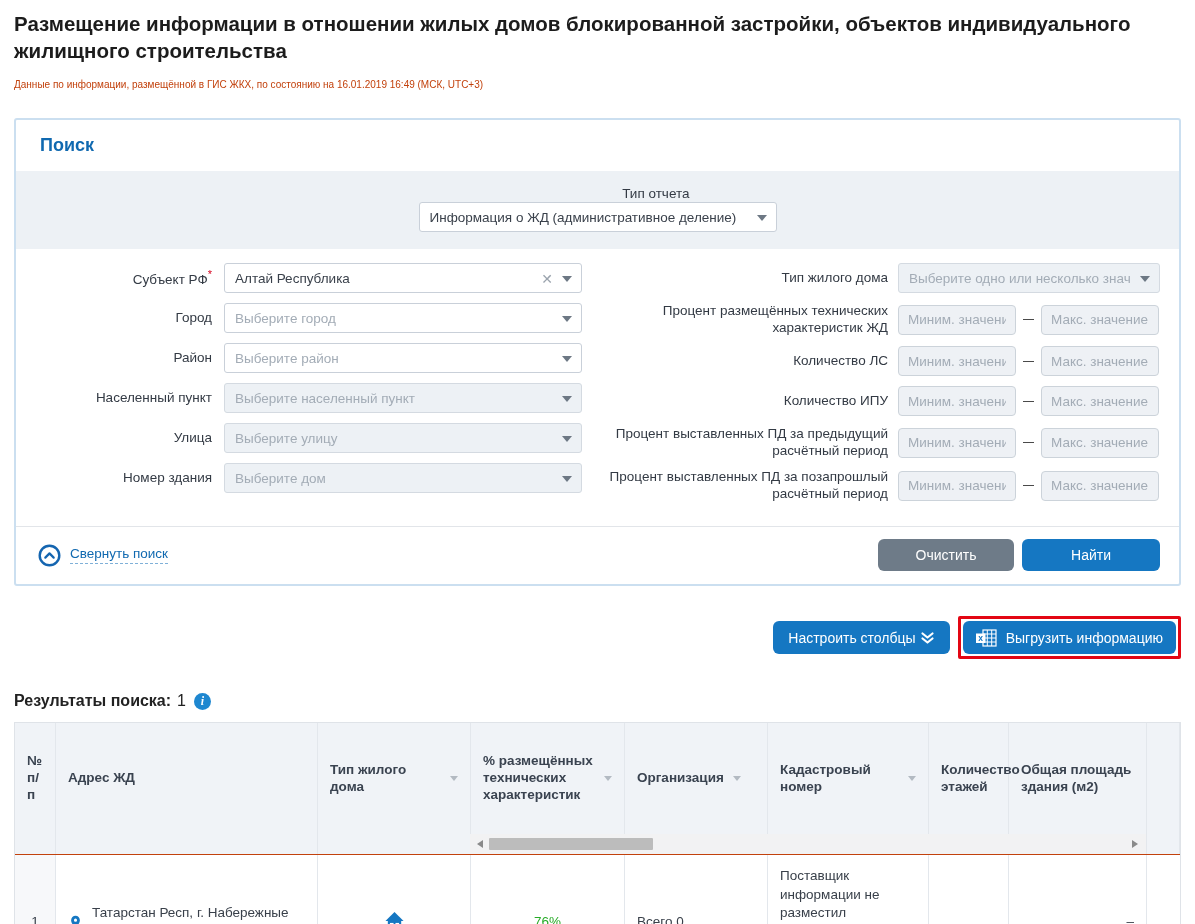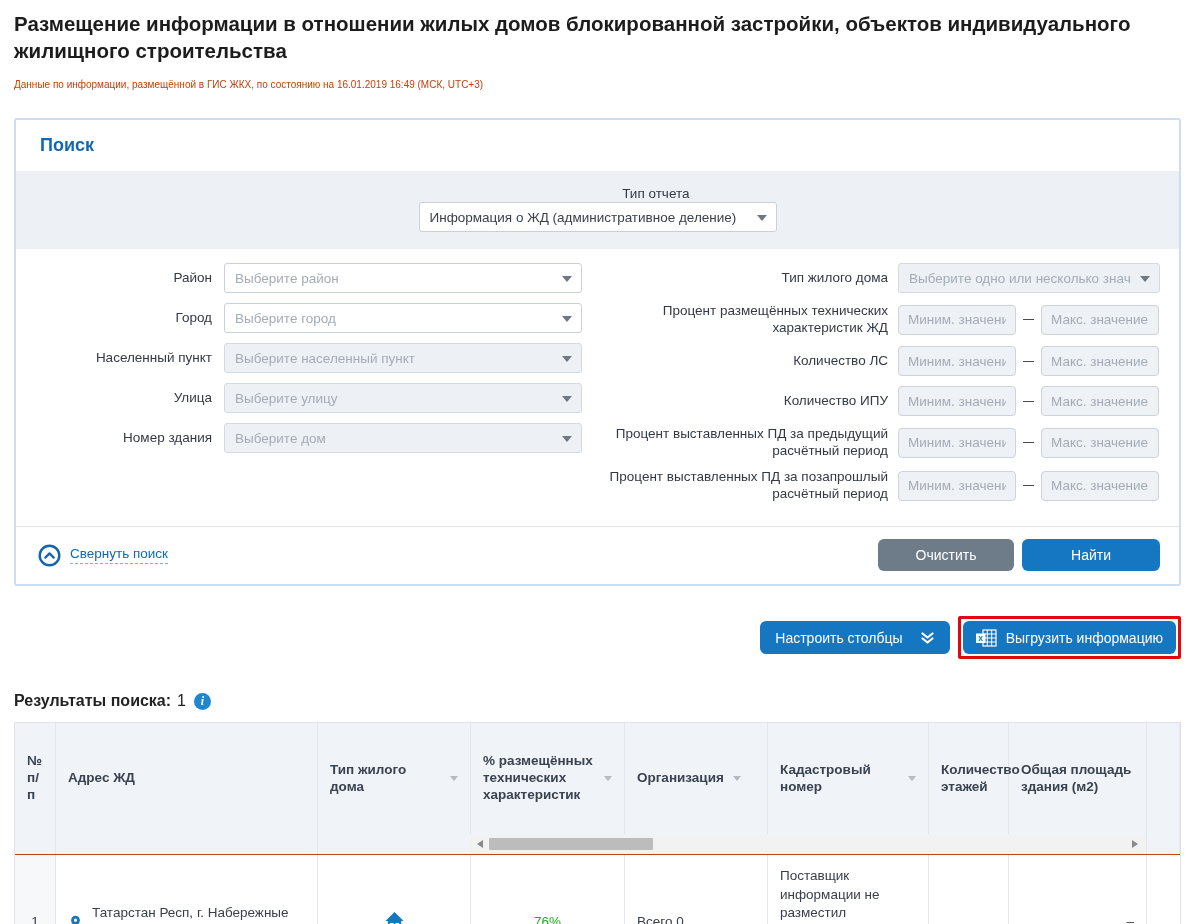--- a/index.html
+++ b/index.html
@@ -87,21 +87,21 @@
     display:inline-flex; align-items:center; justify-content:center;
   }
   .btn.gray { background:#6e7b88; width:136px; }
   .btn.blue { background:#1577c2; }
   .btn.find { width:138px; }
 
   
   .actions-row {
     margin:30px 14px 0 14px; display:flex; justify-content:flex-end; align-items:center;
   }
-  .btn.cfg { padding:0 15px; height:33px; gap:17px; }
+  .btn.cfg { padding:0 15px; height:33px; gap:4px; }
   .red-box {
     display:inline-block; border:3px solid #e30613; border-radius:2px;
     padding:2px; margin-left:8px;
   }
   .btn.export { padding:0 13px; height:33px; gap:9px; }
 
   
   .results-line { margin:33px 14px 12px 14px; font-size:16px; color:#222; display:flex; align-items:center; }
   .results-label { font-weight:bold; margin-right:6px; }
   .results-count { margin-right:8px; }
@@ -180,33 +180,41 @@
         <div class="select w358">
           <span class="val">Информация о ЖД (административное деление)</span>
           <span class="caret"></span>
         </div>
       </div>
     </div>
 
     <div class="form-area">
       <div class="col-left">
 
+        <div class="frow">
+          <label><span>Субъект РФ</span><span class="req">*</span></label>
+          <div class="select w358">
+            <span class="val">Алтай Республика</span>
+            <span class="clear-x">✕</span>
+            <span class="caret"></span>
+          </div>
+        </div>
+
+        <div class="frow">
+          <label>Город</label>
+          <div class="select w358">
+            <span class="ph">Выберите город</span>
+            <span class="caret"></span>
+          </div>
+        </div>
 
         <div class="frow">
           <label>Район</label>
           <div class="select w358">
             <span class="ph">Выберите район</span>
-            <span class="caret"></span>
-          </div>
-        </div>
-
-        <div class="frow">
-          <label>Город</label>
-          <div class="select w358">
-            <span class="ph">Выберите город</span>
             <span class="caret"></span>
           </div>
         </div>
 
         <div class="frow">
           <label>Населенный пункт</label>
           <div class="select w358 dis">
             <span class="ph">Выберите населенный пункт</span>
             <span class="caret"></span>
           </div>

